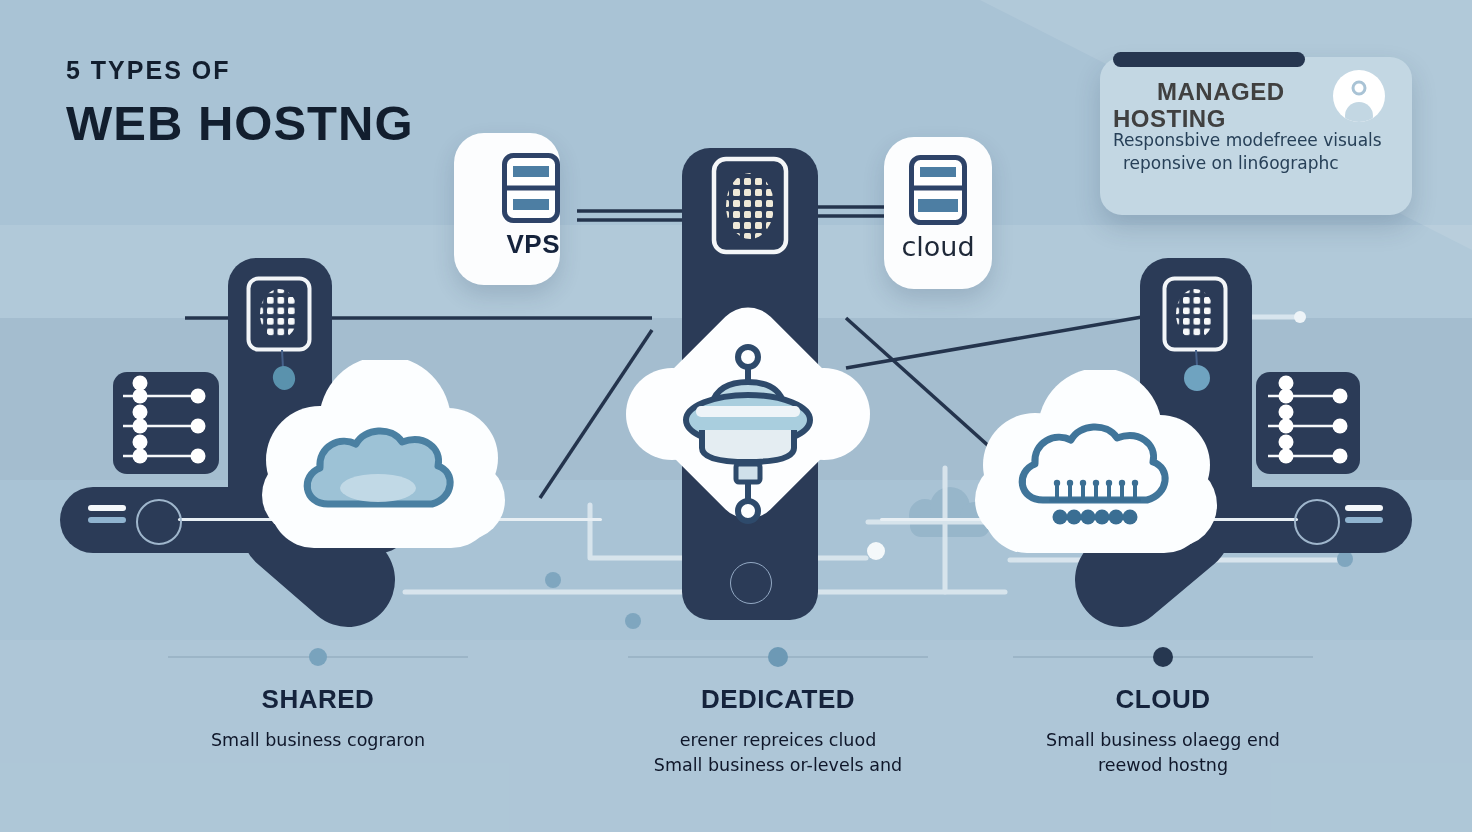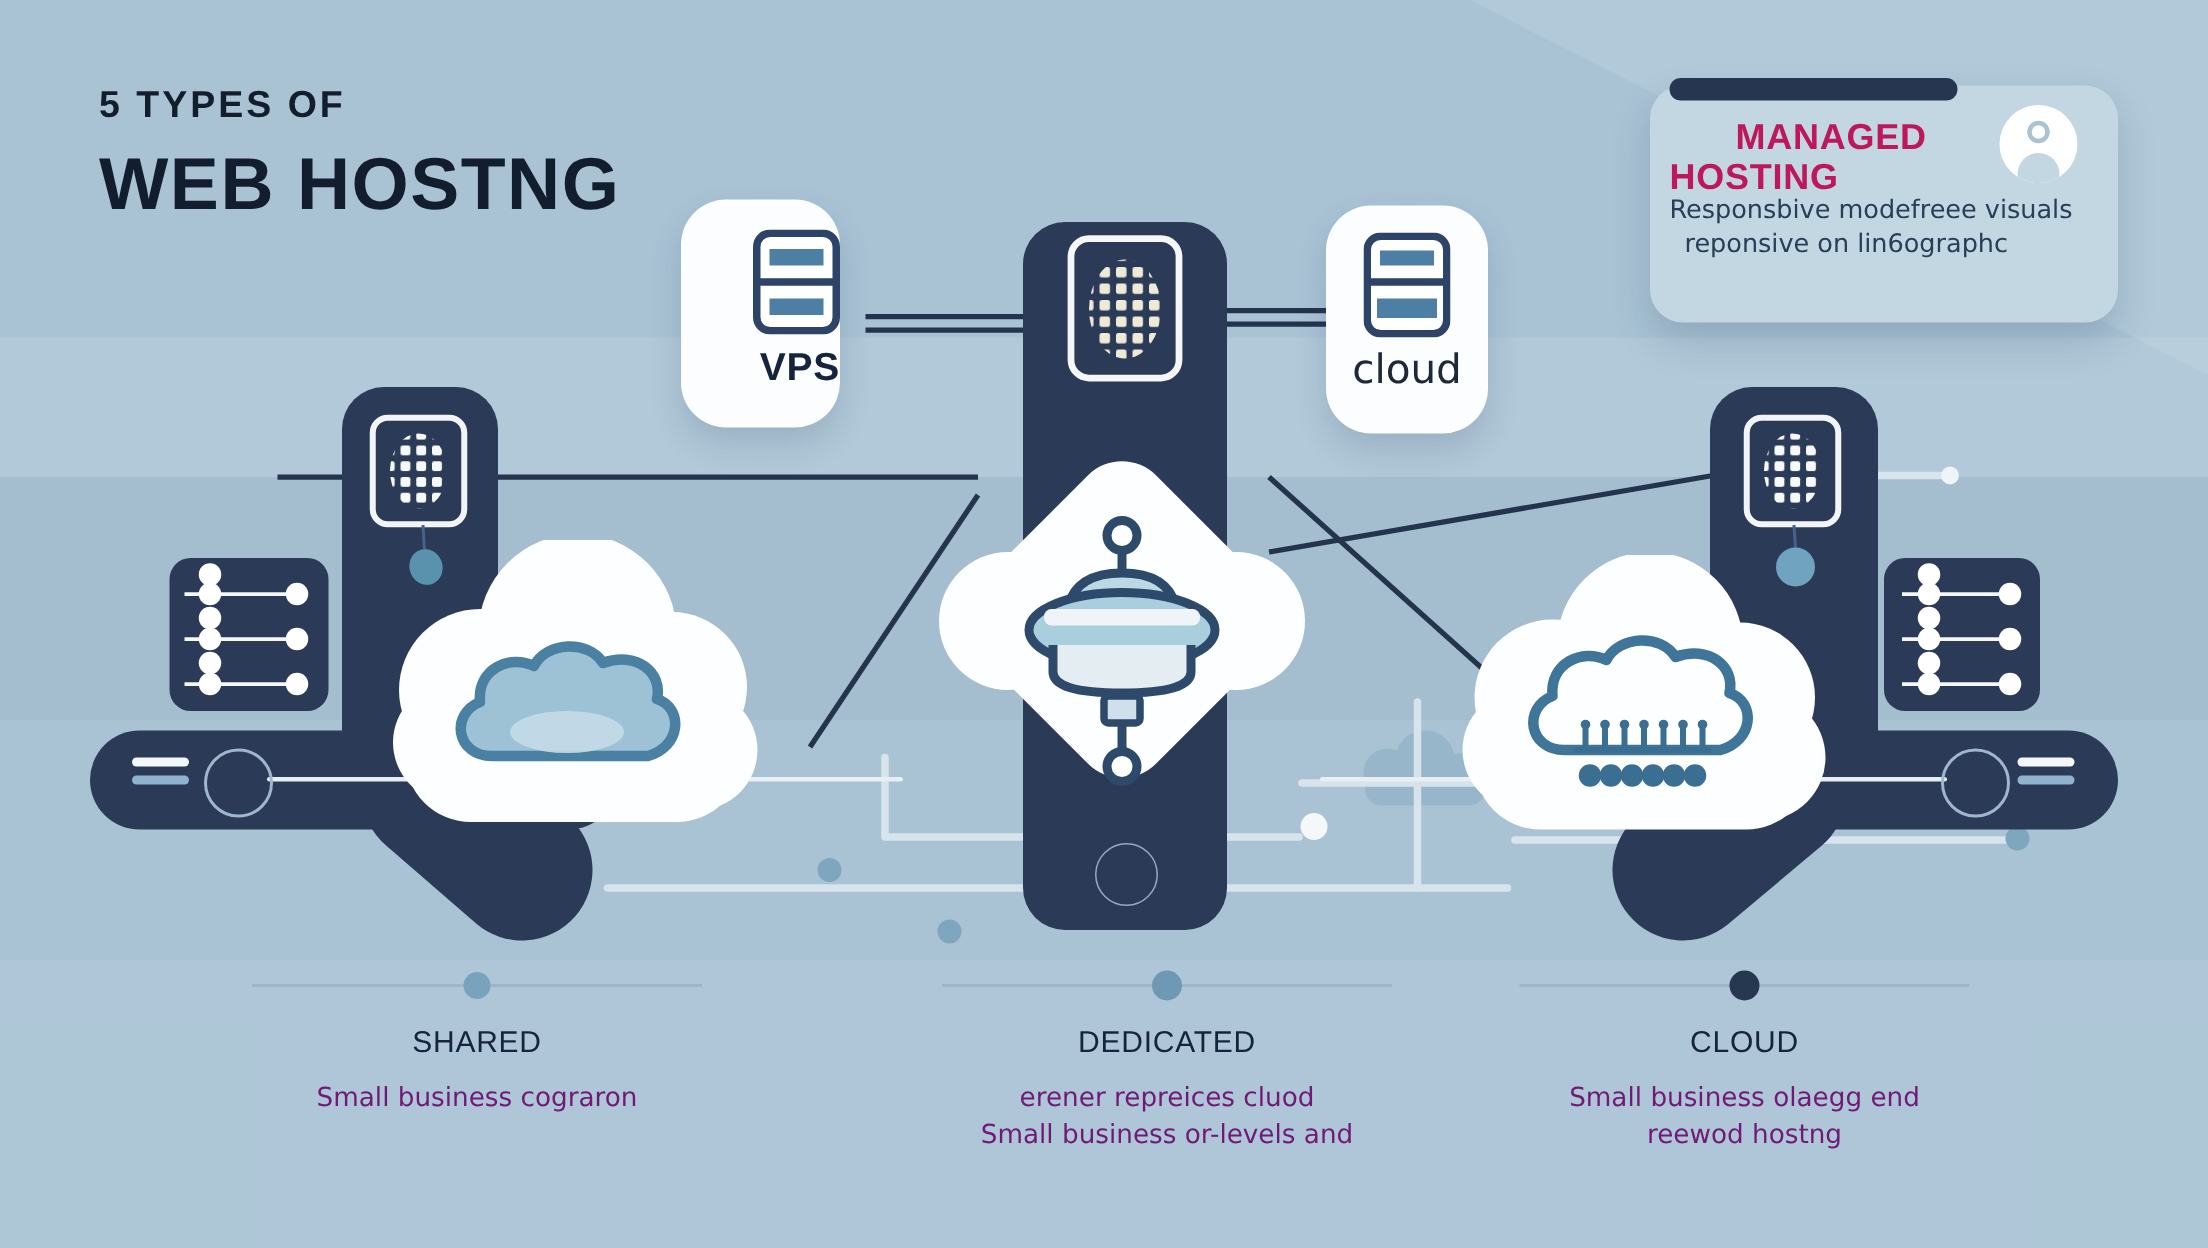--- a/index.html
+++ b/index.html
@@ -17,29 +17,29 @@
         align-items:center;justify-content:flex-start;}
   .card .lbl{margin-top:6px;}
   .vps-lbl{font-weight:800;font-size:26px;color:#15233c;letter-spacing:.5px;}
   .cloud-lbl{font-family:"DejaVu Sans",sans-serif;font-weight:400;font-size:27px;color:#1e2838;}
   .title{position:absolute;left:66px;top:56px;color:#121e2e;}
   .title .t1{font-size:25px;font-weight:600;letter-spacing:2px;}
   .title .t2{font-size:49px;font-weight:800;letter-spacing:1px;margin-top:10px;}
   .mcard{position:absolute;left:1100px;top:57px;width:312px;height:158px;border-radius:22px;
          background:#c3d7e3;box-shadow:0 12px 26px rgba(30,50,80,.18);}
   .mbar{position:absolute;left:13px;top:-5px;width:192px;height:15px;border-radius:8px;background:#263650;}
-  .mtitle{position:absolute;left:13px;top:22px;width:210px;color:#be185d;font-size:24px;
+  .mtitle{position:absolute;left:13px;top:22px;width:210px;color:#404040;font-size:24px;
           font-weight:800;letter-spacing:.5px;line-height:1.12;}
   .mtitle .m1{padding-left:44px;}
   .mdesc{position:absolute;left:13px;top:72px;width:290px;color:#274058;font-size:17px;
          line-height:1.38;font-family:"DejaVu Sans",sans-serif;}
   .mdesc .d2{padding-left:10px;}
   .section{position:absolute;width:380px;top:646px;text-align:center;color:#15233c;}
-  .section h2{margin:16px 0 0 0;font-size:20px;letter-spacing:.5px;font-weight:400;}
-  .section .desc{margin-top:13px;font-size:17.5px;line-height:1.45;color:#701a75;
+  .section h2{margin:16px 0 0 0;font-size:26px;letter-spacing:.5px;font-weight:700;}
+  .section .desc{margin-top:13px;font-size:17.5px;line-height:1.45;color:#0f172a;
                  font-family:"DejaVu Sans",sans-serif;font-weight:400;}
   .ring{position:absolute;border:2px solid #9fb6cc;border-radius:50%;background:transparent;}
   .dash{position:absolute;height:6px;border-radius:3px;}
   .wline{position:absolute;height:3px;background:#e8eff4;border-radius:2px;}
   svg{display:block;}
 </style>
 </head>
 <body>
 
 <div class="stage">

